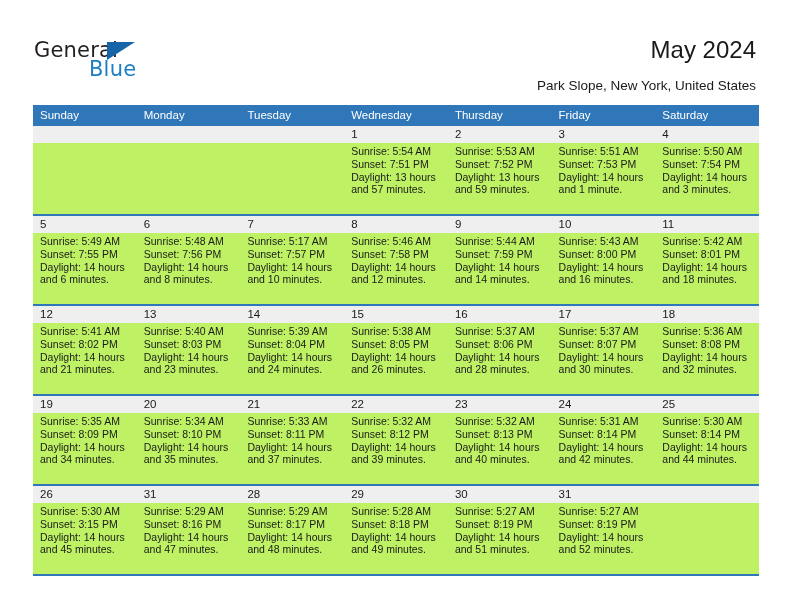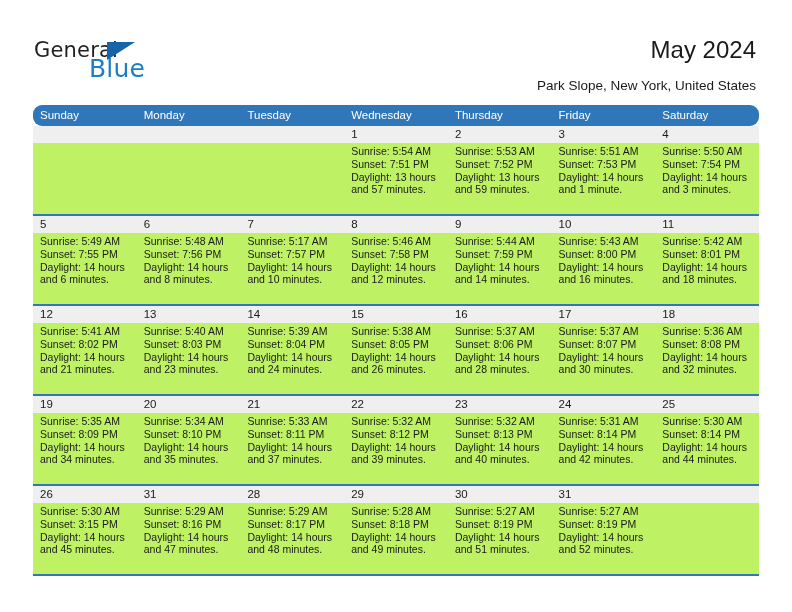--- a/index.html
+++ b/index.html
@@ -43,21 +43,21 @@
     font-size: 21px;
     letter-spacing: 0.2px;
     color: #231f20;
     font-family: "DejaVu Sans", sans-serif;
     line-height: 24px;
   }
   .brand-blue {
     position: absolute;
     left: 55px;
     top: 19px;
-    font-size: 25px;
+    font-size: 21px;
     letter-spacing: 0.2px;
     color: #1c7fc4;
     font-family: "DejaVu Sans", sans-serif;
     line-height: 24px;
   }
   .brand-triangle {
     position: absolute;
     left: 73px;
     top: 4px;
     width: 0;
@@ -88,21 +88,20 @@
   .calendar {
     position: absolute;
     left: 33px;
     top: 105px;
     width: 726px;
   }
   .weekdays {
     display: flex;
     background: #2f77b8;
     height: 21px;
-    border-radius: 9px;
   }
   .weekday {
     flex: 1 1 0;
     color: #ffffff;
     font-size: 11.5px;
     line-height: 21px;
     padding-left: 7px;
     box-sizing: border-box;
     white-space: nowrap;
   }

